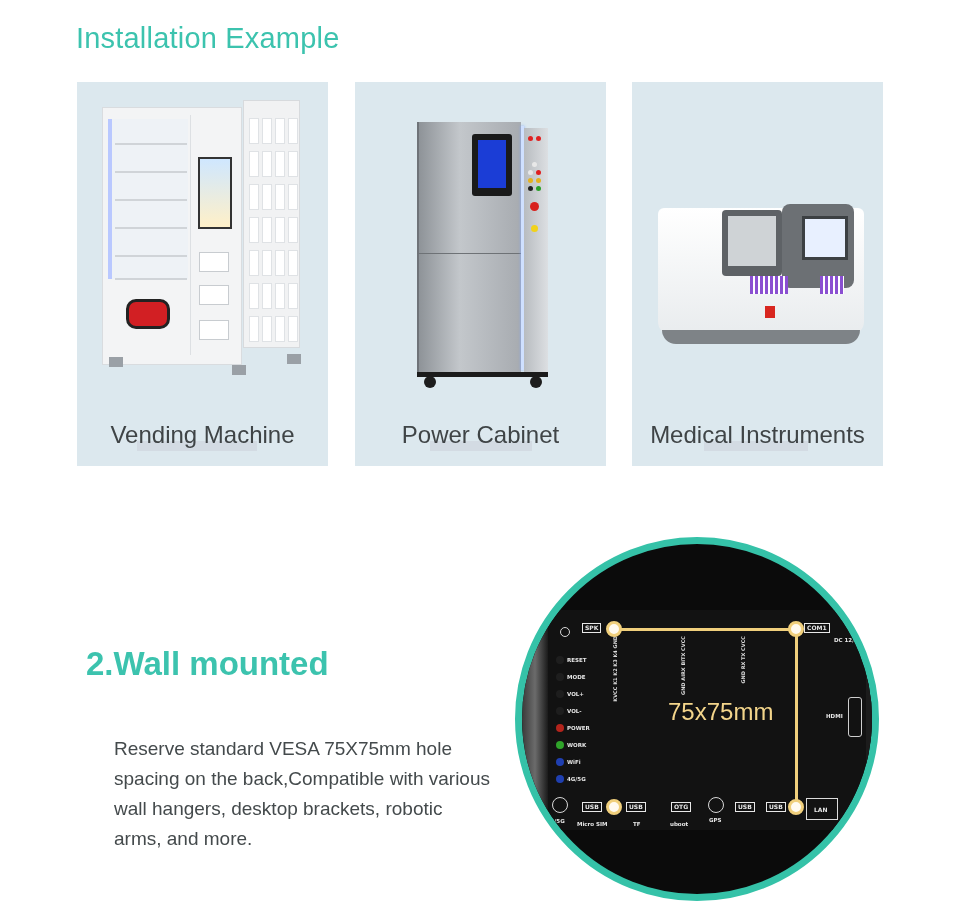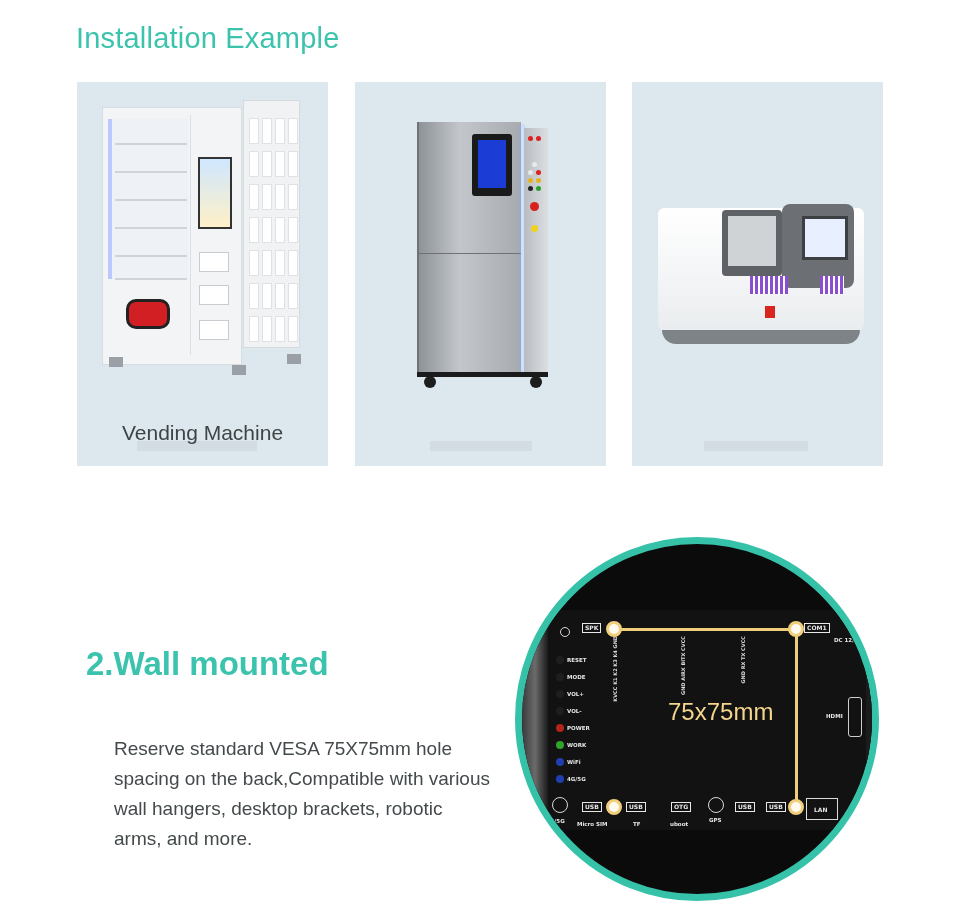--- a/index.html
+++ b/index.html
@@ -11,21 +11,21 @@
     font-size: 29px; color: #3cc3ae; letter-spacing: 0.2px; font-weight: normal; text-align: center;
   }
 
   .card {
     position: absolute; top: 82px; width: 251px; height: 384px;
     background: #dce8ee;
   }
   .card .art { position: absolute; left: 0; right: 0; top: 0; height: 320px; }
   .card .label {
     position: absolute; left: 0; right: 0; top: 339px; text-align: center;
-    font-size: 21px; color: #3f4446;
+    font-size: 24px; color: #3f4446;
   }
   .card .label-bar {
     position: absolute; top: 359px; height: 10px; background: #d3dbe3;
   }
 
   
   .vm-body { position: absolute; left: 25px; top: 25px; width: 140px; height: 258px; background: #f3f4f5; border: 1px solid #d9dcdf; }
   .vm-glass { position: absolute; left: 6px; top: 12px; width: 80px; height: 160px; background: #eef2f6; border-left: 4px solid #b9c8ff; }
   .vm-shelf { position: absolute; left: 12px; width: 72px; height: 18px; border-bottom: 2px solid #d0d4d8; }
   .vm-panel { position: absolute; left: 88px; top: 8px; width: 50px; height: 240px; border-left: 1px solid #dde0e3; }
@@ -163,35 +163,37 @@
     <div class="pc-btn" style="left:181px;top:96px;background:#e5b21f;"></div>
     <div class="pc-btn" style="left:173px;top:104px;background:#222;"></div>
     <div class="pc-btn" style="left:181px;top:104px;background:#2aa02a;"></div>
     <div class="pc-btn" style="left:175px;top:120px;width:9px;height:9px;background:#d8201c;"></div>
     <div class="pc-btn" style="left:176px;top:143px;width:7px;height:7px;background:#f1d21a;"></div>
     <div class="pc-base"></div>
     <div class="pc-wheel" style="left:69px;"></div>
     <div class="pc-wheel" style="left:175px;"></div>
   </div>
   <div class="label-bar" style="left:75px;width:102px;"></div>
+  <div class="label">Power Cabinet</div>
 </div>
 
 <div class="card" style="left:632px;">
   <div class="art">
     <div class="mi-body"></div>
     <div class="mi-hood"></div>
     <div class="mi-hood-glass"></div>
     <div class="mi-head"></div>
     <div class="mi-screen"></div>
     <div class="mi-rack" style="left:118px;width:38px;"></div>
     <div class="mi-rack" style="left:188px;width:24px;"></div>
     <div class="mi-logo"></div>
     <div class="mi-base"></div>
   </div>
   <div class="label-bar" style="left:72px;width:104px;"></div>
+  <div class="label">Medical Instruments</div>
 </div>
 
 <h2 class="wm-title">
   <span>2.Wall mounted</span>
 </h2>
 <p class="wm-desc">Reserve standard VESA 75X75mm hole spacing on the back,Compatible with various wall hangers, desktop brackets, robotic arms, and more.</p>
 
 <div class="board">
   <div class="board-inner">
     <div class="edge-l"></div>

